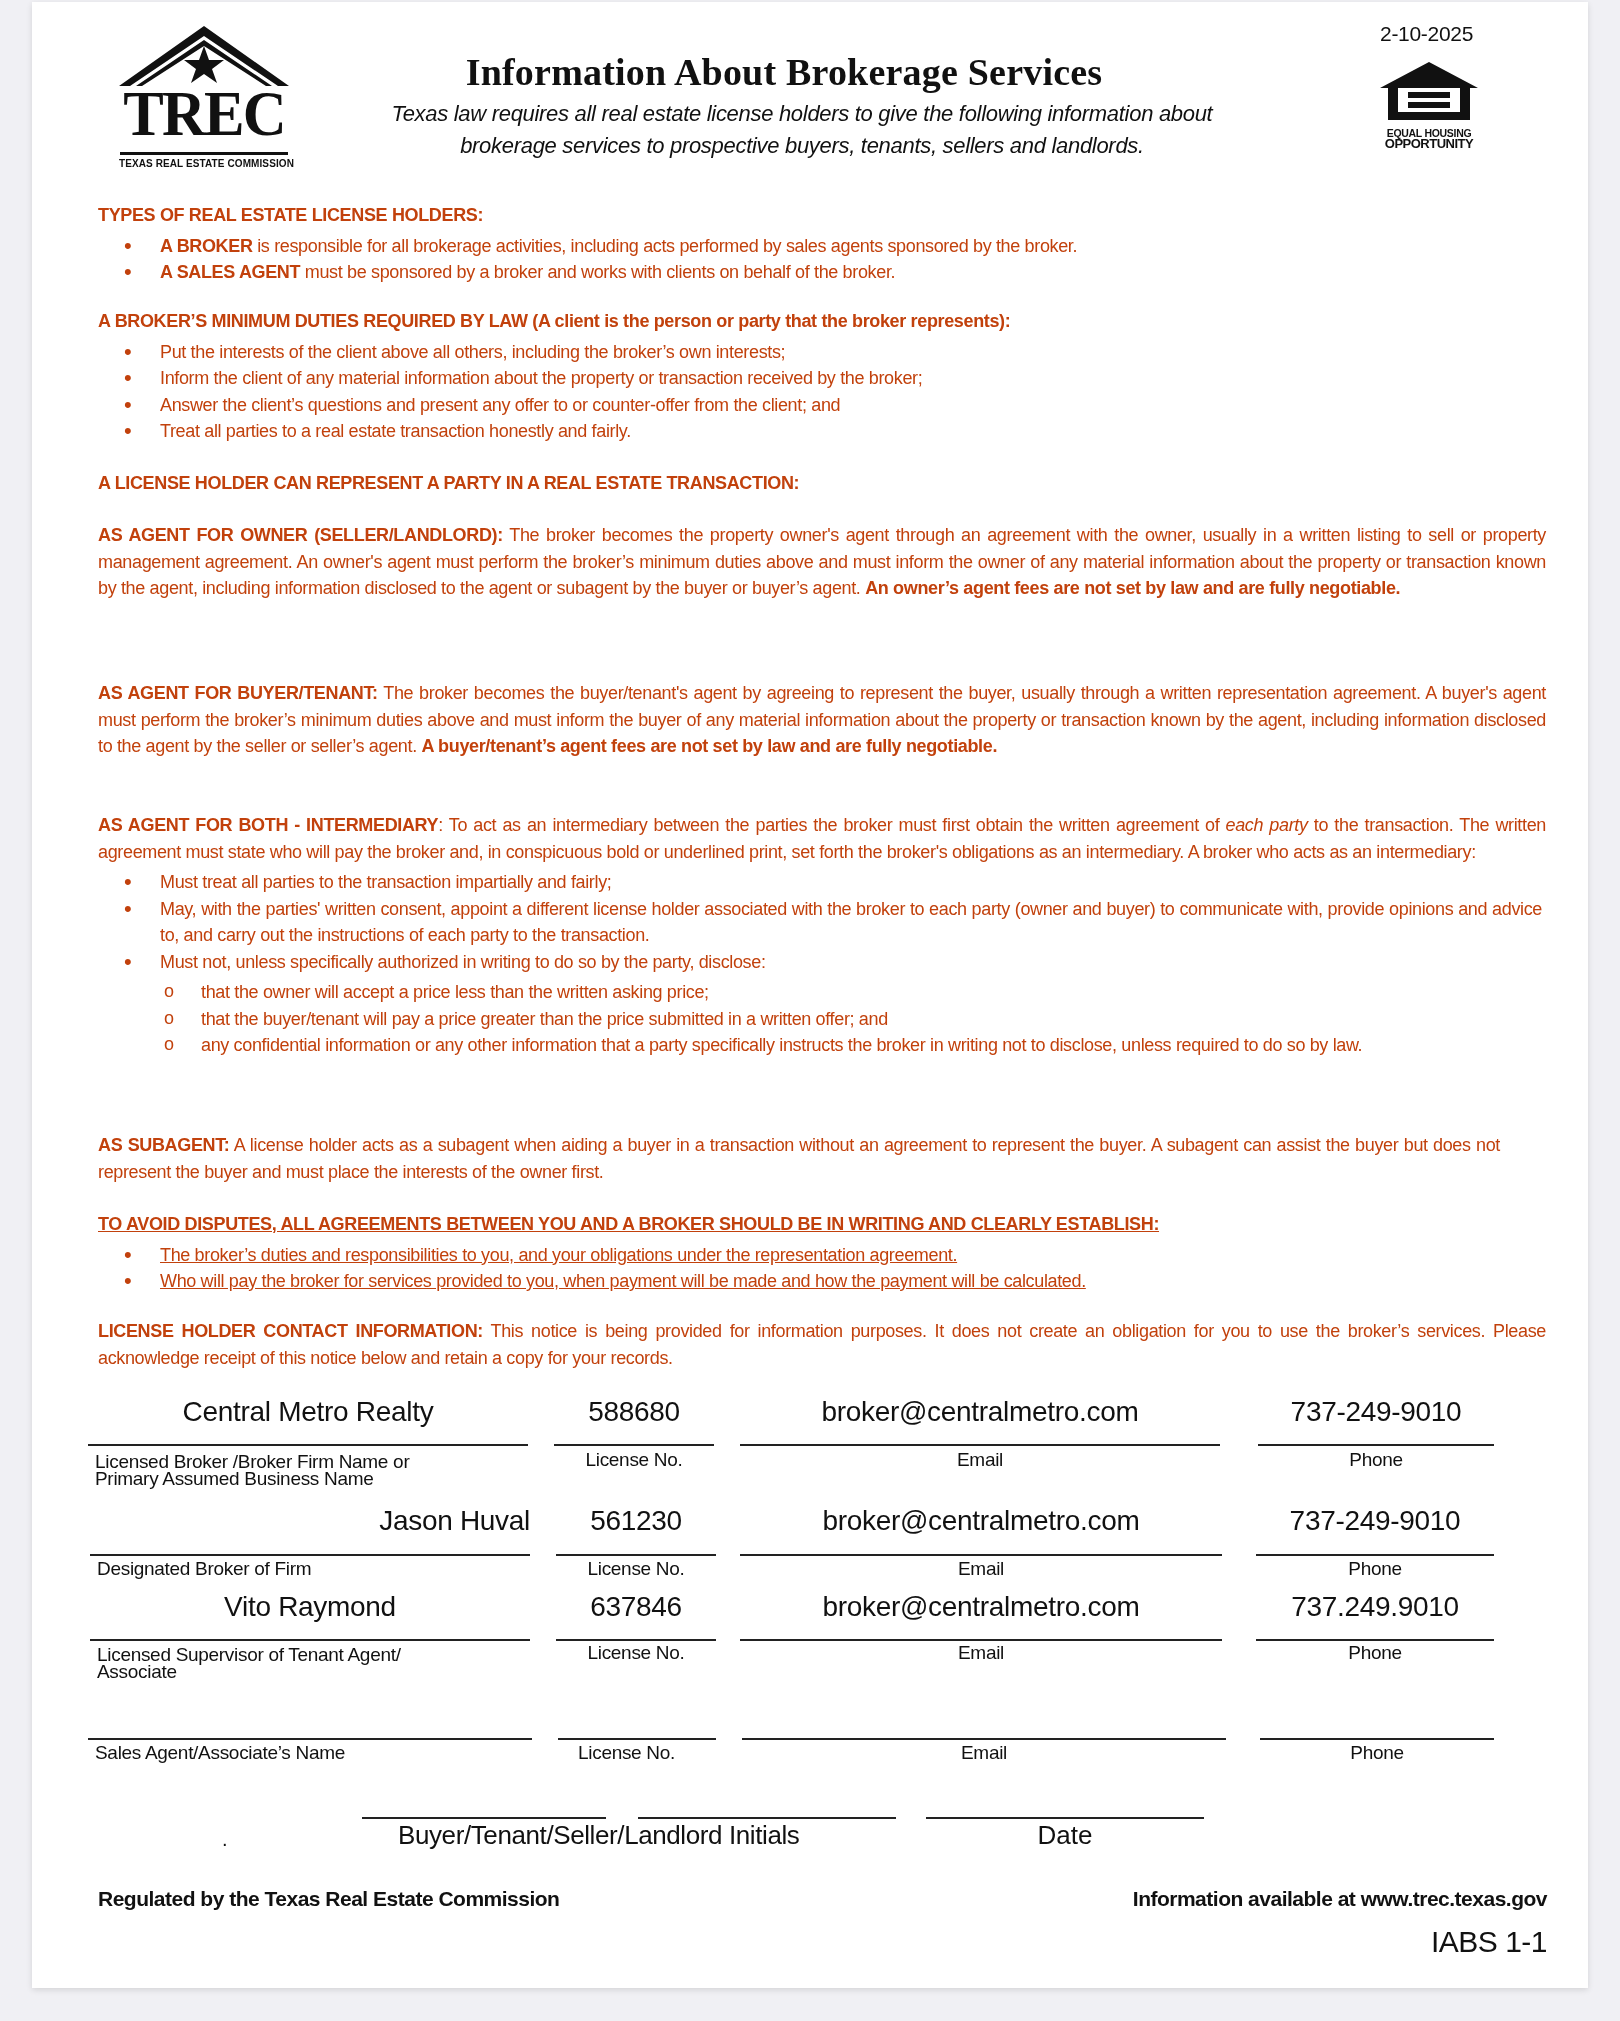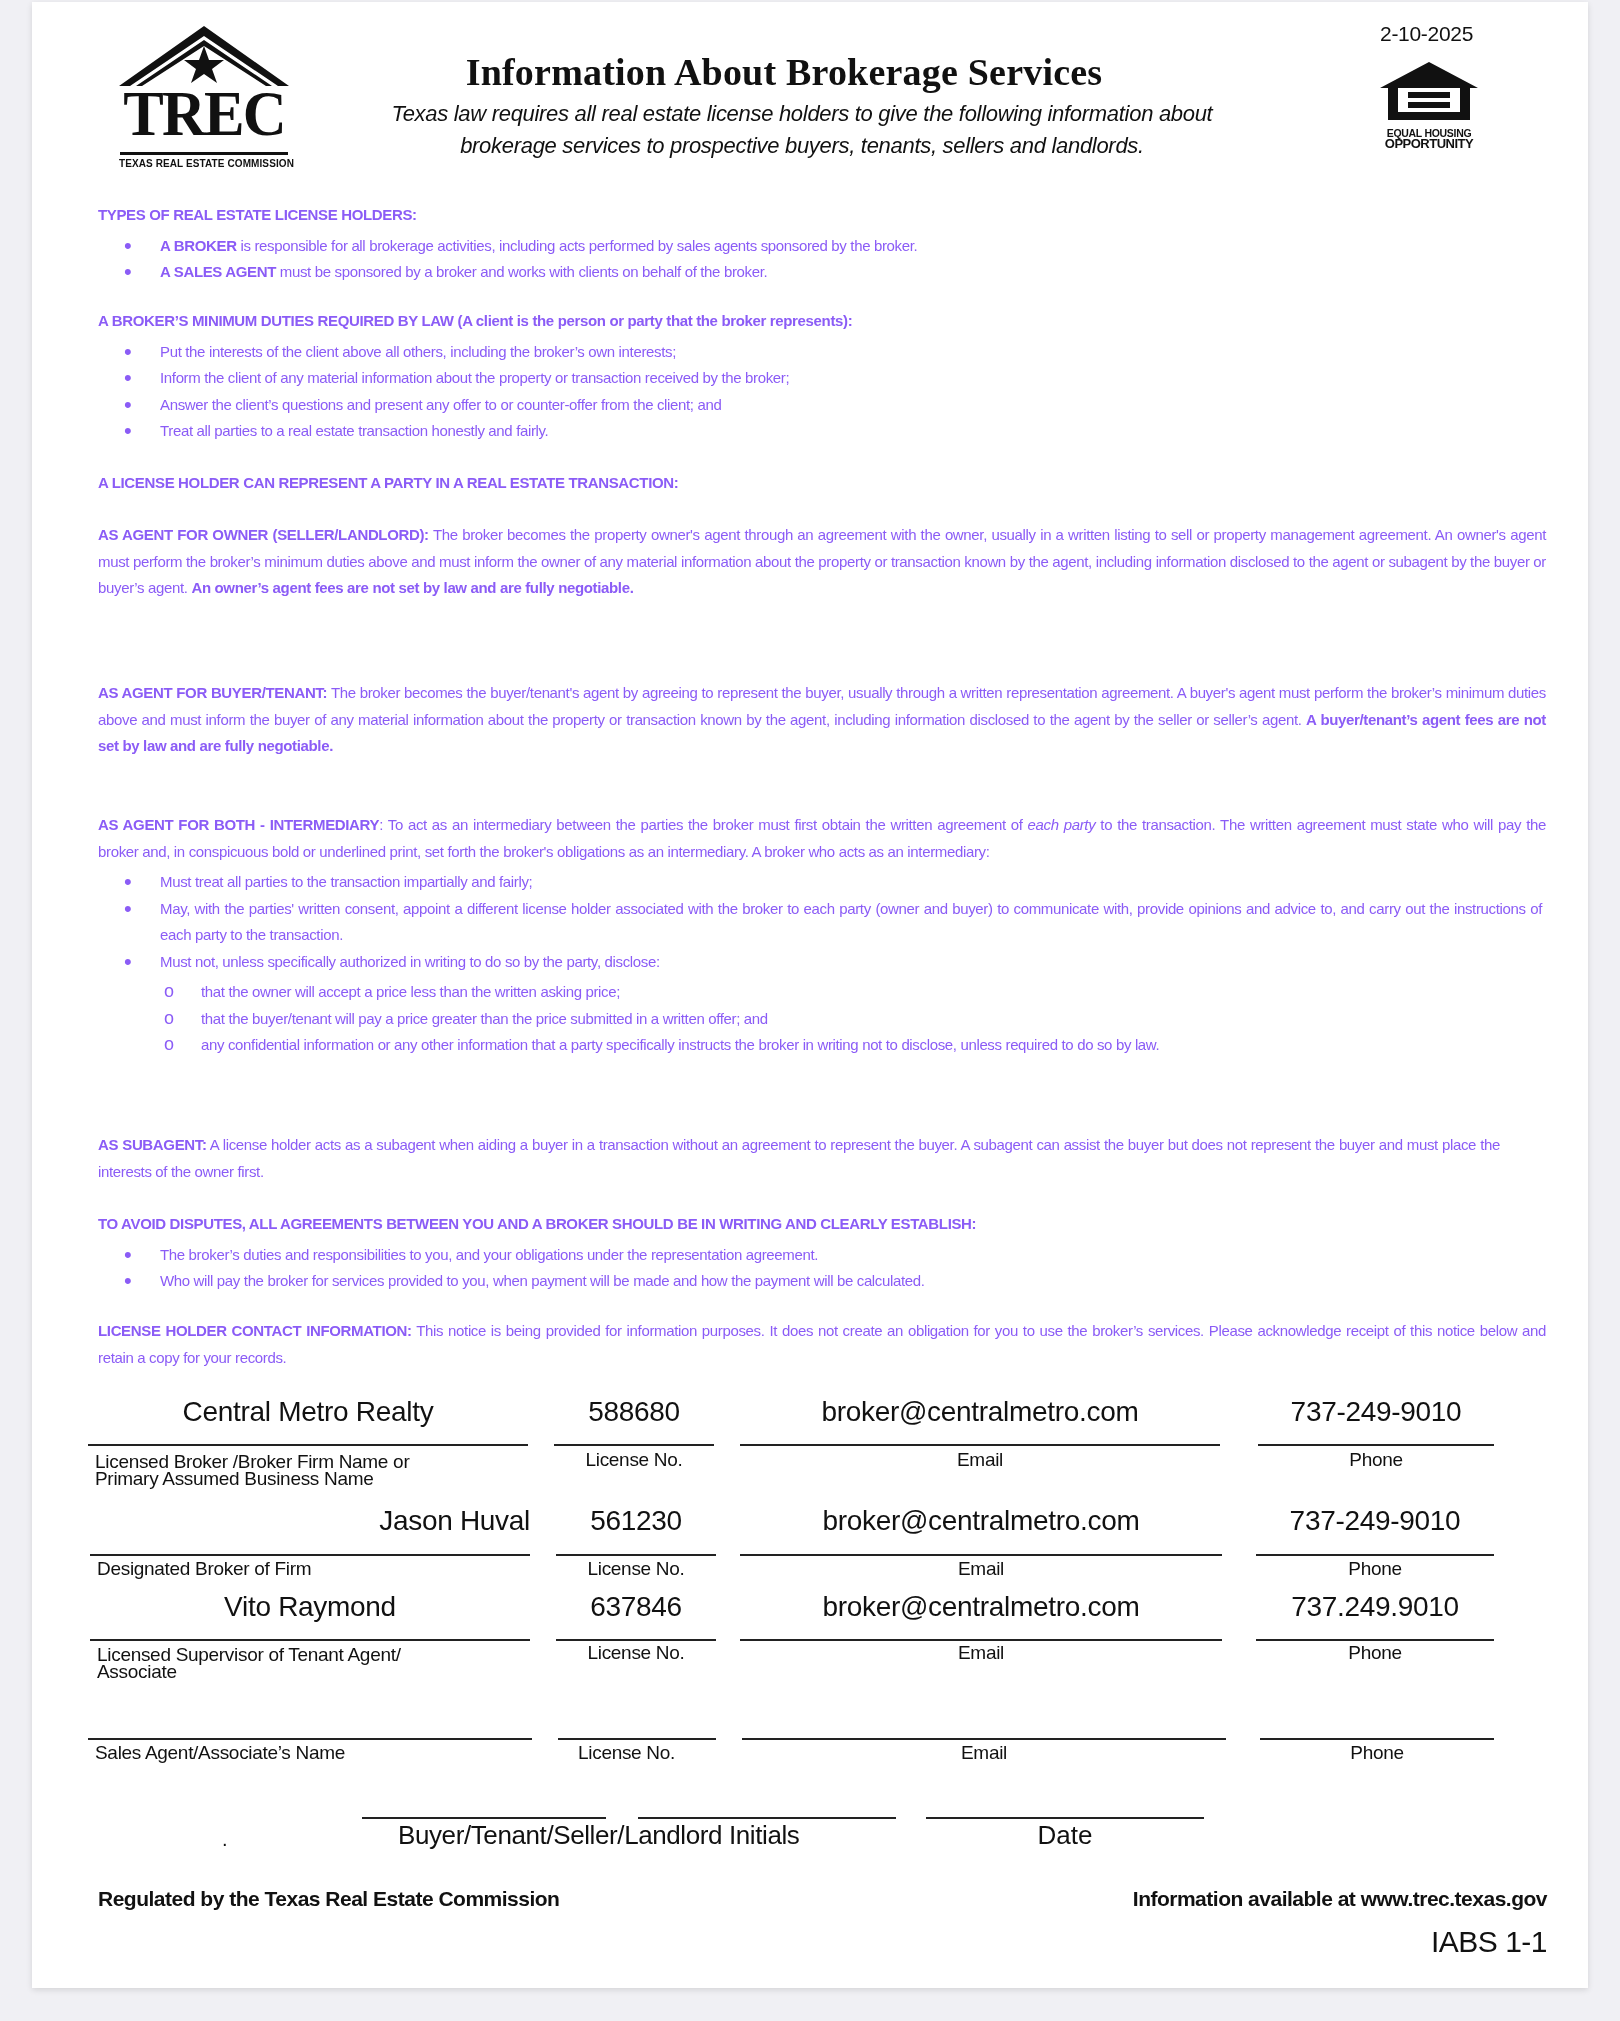--- a/index.html
+++ b/index.html
@@ -6,22 +6,22 @@
     body {
       width:1620px; height:2021px; background:#f0f0f4; position:relative; overflow:hidden;
       font-family:"Liberation Sans", sans-serif; color:#111;
     }
     .sheet {
       position:absolute; left:32px; top:2px; width:1556px; height:1986px; background:#fff;
       box-shadow:0 2px 6px rgba(0,0,0,0.12);
     }
     .abs { position:absolute; }
     .body-text {
-      font-family:"Liberation Sans", sans-serif; font-size:15px; line-height:26.5px; letter-spacing:-0.35px;
-      color:#8b5cf6;
+      font-family:"Liberation Sans", sans-serif; font-size:18px; line-height:26.5px; letter-spacing:-0.35px;
+      color:#c2410c;
     }
     .justify { text-align:justify; text-align-last:left; }
     b, .bold { font-weight:bold; }
     ul.bullets { list-style:none; margin:4px; padding:0; }
     ul.bullets li { position:relative; padding-left:58px; }
     ul.bullets li::before { content:"\2022"; position:absolute; left:22px; top:0; font-size:22px; }
     ul.sub { list-style:none; margin:0; padding:0; }
     ul.sub li { position:relative; padding-left:103px; }
     ul.sub li::before { content:"o"; position:absolute; left:66px; top:-1px; font-size:18px; }
 
@@ -108,21 +108,21 @@
       <li>that the owner will accept a price less than the written asking price;</li>
       <li>that the buyer/tenant will pay a price greater than the price submitted in a written offer;  and</li>
       <li class="justify">any confidential information or any other information that a party specifically instructs the broker in writing not to disclose, unless required to do so by law.</li>
     </ul>
   </div>
 
   <div class="abs body-text justify" style="left:66px; top:1130px; width:1402px;">
     <b>AS SUBAGENT:</b><span> A license holder acts as a subagent when aiding a buyer in a transaction without an agreement to represent the buyer. A subagent can assist the buyer but does not represent the buyer and must place the interests of the owner first.</span>
   </div>
 
-  <div class="abs body-text" style="left:66px; top:1209px; width:1450px;">
+  <div class="abs body-text" style="left:66px; top:1209px; width:1450px;text-decoration:underline;">
     <div class="bold">TO AVOID DISPUTES, ALL AGREEMENTS BETWEEN YOU AND A BROKER SHOULD BE IN WRITING AND CLEARLY ESTABLISH:</div>
     <ul class="bullets">
       <li>The broker’s duties and responsibilities to you, and your obligations under the representation agreement.</li>
       <li>Who will pay the broker for services provided to you, when payment will be made and how the payment will be calculated.</li>
     </ul>
   </div>
 
   <div class="abs body-text justify" style="left:66px; top:1316px; width:1448px;">
     <b>LICENSE HOLDER CONTACT INFORMATION:</b><span> This notice is being provided for information purposes. It does not create an obligation for you to use the broker’s services. Please acknowledge receipt of this notice below and retain a copy for your records.</span>
   </div>

